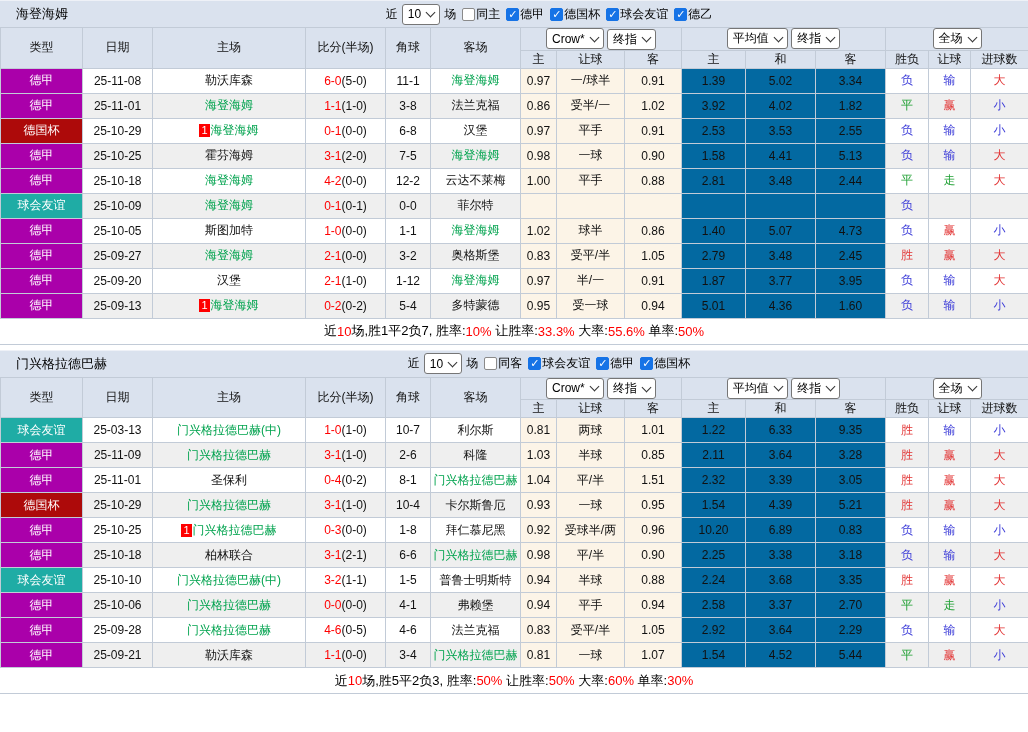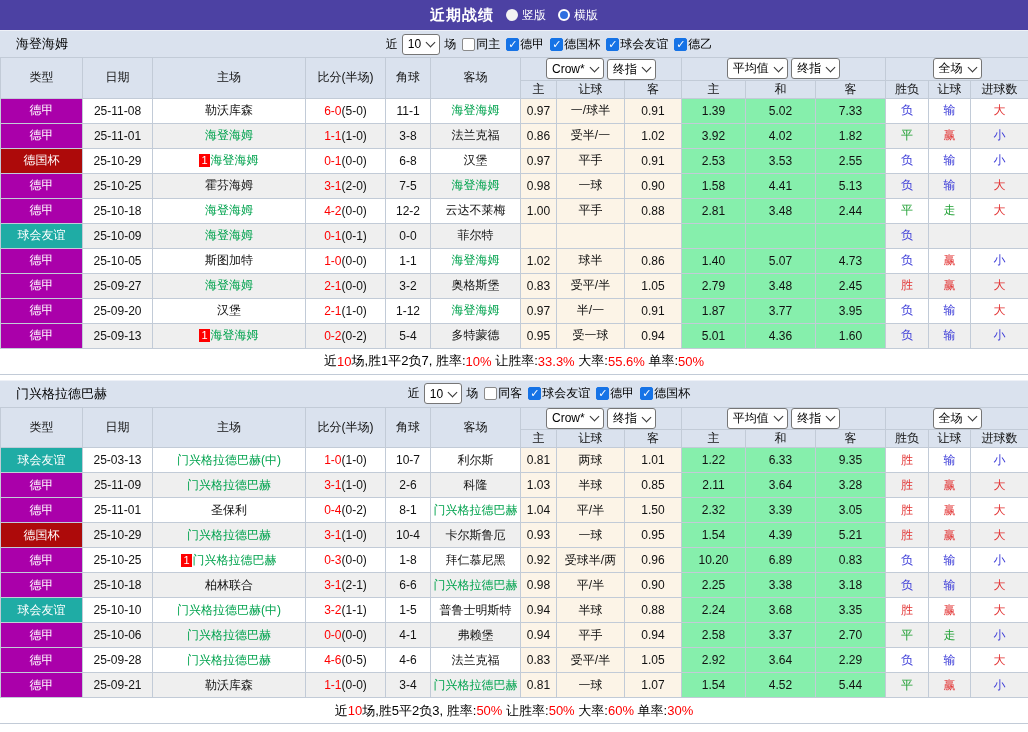--- a/index.html
+++ b/index.html
@@ -30,51 +30,38 @@
   
   table{border-collapse:collapse;table-layout:fixed;width:1028px;}
   th,td{border:1px solid #c2cbd7;overflow:hidden;white-space:nowrap;text-align:center;font-size:12px;padding:0;box-sizing:border-box;}
   thead th{background:#dae2ee;font-weight:normal;color:#111;}
   tr.hr1 th{height:22px;}
   tr.hr2 th{height:15px;}
   tbody td{height:25px;background:#fff;}
   tbody tr:nth-child(even) td.alt{background:#efefef;}
   td.type{color:#fff;}
   td.cream{background:#fcf4e7;}
-  td.avg{background:#86efac;margin-left:16px;}
+  td.avg{background:#0369a1;margin-left:16px;}
   .team{color:#00a34e;}
   .sred{color:#ff0000;}
   .neu{background:#ff0000;color:#fff;font-size:11px;padding:0 2px;margin-right:1px;display:inline-block;line-height:13px;}
   .t-red{color:#e23434;}
   .t-blue{color:#3b3bd8;}
   .t-green{color:#21a135;}
 
   
   .summary{height:25px;border-bottom:1px solid #c2cbd7;display:flex;align-items:center;justify-content:center;font-size:13px;background:#fff;color:#000;}
   .summary span{white-space:pre;}
   .t-fred{color:#ff0000;}
   .gap{height:5px;background:#fff;}
 </style>
 </head>
 <body>
 
 <div class="page">
-  <header class="titlebar">
-    <span class="title">近期战绩</span>
-    <span style="display:inline-flex;gap:12px;">
-        <label class="radio">
-          <span class="rdot on"></span>
-          <span>竖版</span>
-        </label>
-        <label class="radio">
-          <span class="rdot off"></span>
-          <span>横版</span>
-        </label>
-      </span>
-  </header>
   <div id="tables">
       <div class="filterbar">
         <span class="team-name">海登海姆</span>
         <span class="fctl">
           <span>近</span>
           <span class="sel">
             <span>10</span>
             <i class="car"></i>
           </span>
           <span>场</span>
@@ -163,21 +150,21 @@
             <td class="alt">25-11-08</td>
             <td class="alt"><span class="">勒沃库森</span></td>
             <td class="alt"><span class="sred">6-0</span><span>(5-0)</span></td>
             <td class="alt">11-1</td>
             <td class="alt"><span class="team">海登海姆</span></td>
             <td class="cream">0.97</td>
             <td class="cream">一/球半</td>
             <td class="cream">0.91</td>
             <td class="avg">1.39</td>
             <td class="avg">5.02</td>
-            <td class="avg">7.33</td>
+            <td class="avg">3.34</td>
             <td class="alt t-blue">负</td>
             <td class="alt t-blue">输</td>
             <td class="alt t-red">大</td>
           </tr>
           <tr>
             <td class="type" style="background:#aa00aa">德甲</td>
             <td class="alt">25-11-01</td>
             <td class="alt"><span class="team">海登海姆</span></td>
             <td class="alt"><span class="sred">1-1</span><span>(1-0)</span></td>
             <td class="alt">3-8</td>
@@ -464,21 +451,21 @@
           </tr>
           <tr>
             <td class="type" style="background:#aa00aa">德甲</td>
             <td class="alt">25-11-01</td>
             <td class="alt"><span class="">圣保利</span></td>
             <td class="alt"><span class="sred">0-4</span><span>(0-2)</span></td>
             <td class="alt">8-1</td>
             <td class="alt"><span class="team">门兴格拉德巴赫</span></td>
             <td class="cream">1.04</td>
             <td class="cream">平/半</td>
-            <td class="cream">1.50</td>
+            <td class="cream">1.51</td>
             <td class="avg">2.32</td>
             <td class="avg">3.39</td>
             <td class="avg">3.05</td>
             <td class="alt t-red">胜</td>
             <td class="alt t-red">赢</td>
             <td class="alt t-red">大</td>
           </tr>
           <tr>
             <td class="type" style="background:#ad0a0a">德国杯</td>
             <td class="alt">25-10-29</td>

